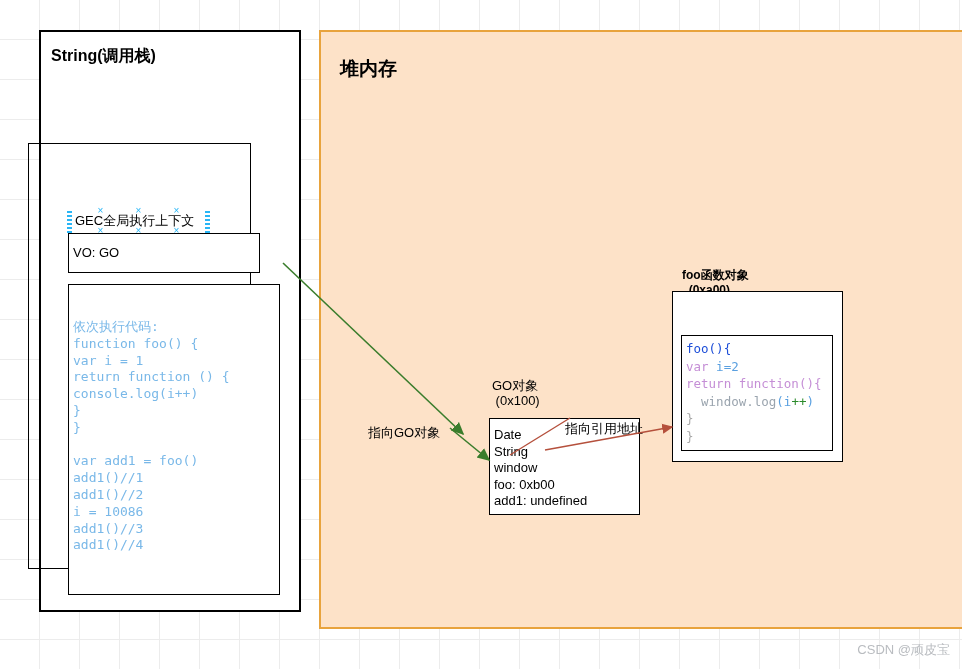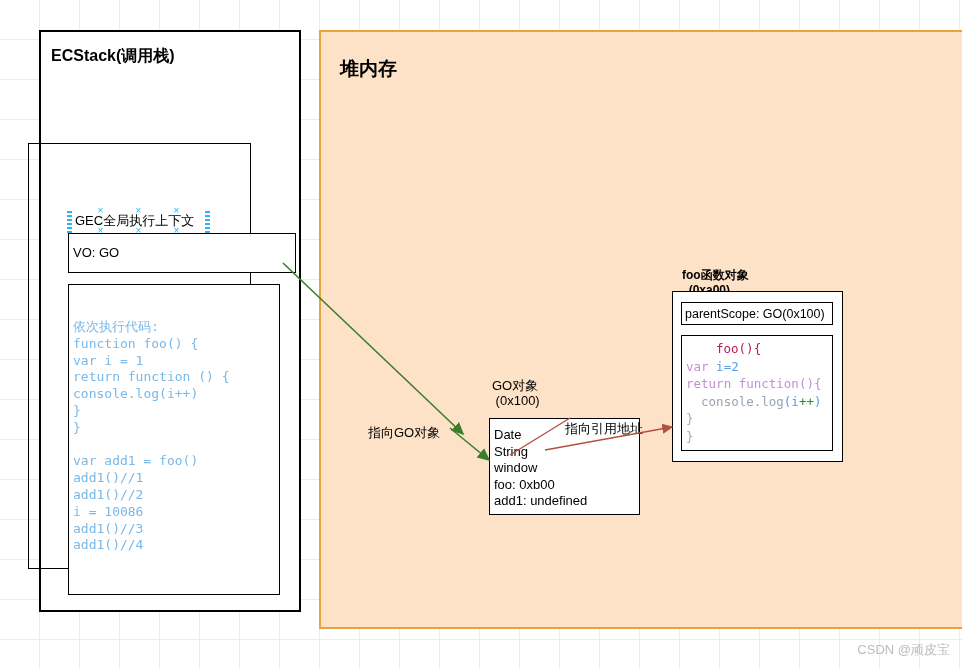--- a/index.html
+++ b/index.html
@@ -89,21 +89,21 @@
     height: 22px;
     background: repeating-linear-gradient(
       to bottom, #29b6f6 0px, #29b6f6 2px, #ffffff 2px, #ffffff 4px);
   }
 
   
   #vo-go-box {
     position: absolute;
     left: 68px;
     top: 233px;
-    width: 228px;
+    width: 192px;
     height: 40px;
     border: 1px solid #000000;
     box-sizing: border-box;
     background: #ffffff;
   }
   #vo-go-text {
     position: absolute;
     left: 4px;
     top: 11px;
     font-size: 13px;
@@ -236,21 +236,21 @@
   }
   #foo-code-text {
     position: absolute;
     left: 4px;
     top: 4px;
     font-family: "DejaVu Sans Mono", "Liberation Mono", monospace;
     font-size: 12.5px;
     line-height: 17.5px;
     white-space: pre;
   }
-  .tok-fn   { color: #be185d; margin-left: 30px; }
+  .tok-fn   { color: #1d4ed8; }
   .tok-kw   { color: #c58fd6; }
   .tok-var  { color: #5aa0e0; }
   .tok-brace{ color: #a8a8a8; }
   .tok-call { color: #9aa4ae; }
   .tok-op   { color: #2a8a2a; }
 
   
   #label-point-go {
     position: absolute;
     left: 368px;
@@ -288,21 +288,21 @@
     white-space: nowrap;
     margin-top: 44px;
   }
 </style>
 </head>
 <body>
 
 <div id="canvas">
 
   <div id="ecstack-panel">
-    <div id="ecstack-title">ECStack(调用栈)</div>
+    <div id="ecstack-title">String(调用栈)</div>
   </div>
 
   <div id="gec-container"></div>
 
   <div id="gec-label-wrap">
     <div class="hbar" style="left:0px; top:0px;"></div>
     <div class="hbar" style="left:138px; top:0px;"></div>
     <div class="handle" style="left:30px; top:-4px;"></div>
     <div class="handle" style="left:68px; top:-4px;"></div>
     <div class="handle" style="left:106px; top:-4px;"></div>
@@ -343,28 +343,25 @@
     <div id="go-obj-text">Date
 String
 window
 foo: 0xb00
 add1: undefined</div>
   </div>
 
   <div id="foo-obj-label">foo函数对象
   (0xa00)</div>
   <div id="foo-obj-box"></div>
-  <div id="parent-scope-box">
-    <div id="parent-scope-text">parentScope: GO(0x100)</div>
-  </div>
   <div id="foo-code-box">
     <div id="foo-code-text"><span class="tok-fn">foo(){</span>
 <span class="tok-kw">var </span><span class="tok-var">i=2</span>
 <span class="tok-kw">return function(){</span>
-<span class="tok-call">  console.</span><span class="tok-call">log</span><span class="tok-var">(i</span><span class="tok-op">++</span><span class="tok-var">)</span>
+<span class="tok-call">  window.</span><span class="tok-call">log</span><span class="tok-var">(i</span><span class="tok-op">++</span><span class="tok-var">)</span>
 <span class="tok-brace">}</span>
 <span class="tok-brace">}</span></div>
   </div>
 
   <div id="label-point-go">指向GO对象</div>
   <div id="label-point-ref">指向引用地址</div>
 
   <svg id="arrows" viewBox="0 0 962 669">
     <defs>
       <marker id="arw-green" markerWidth="9" markerHeight="9" refX="7" refY="4.5" orient="auto">

